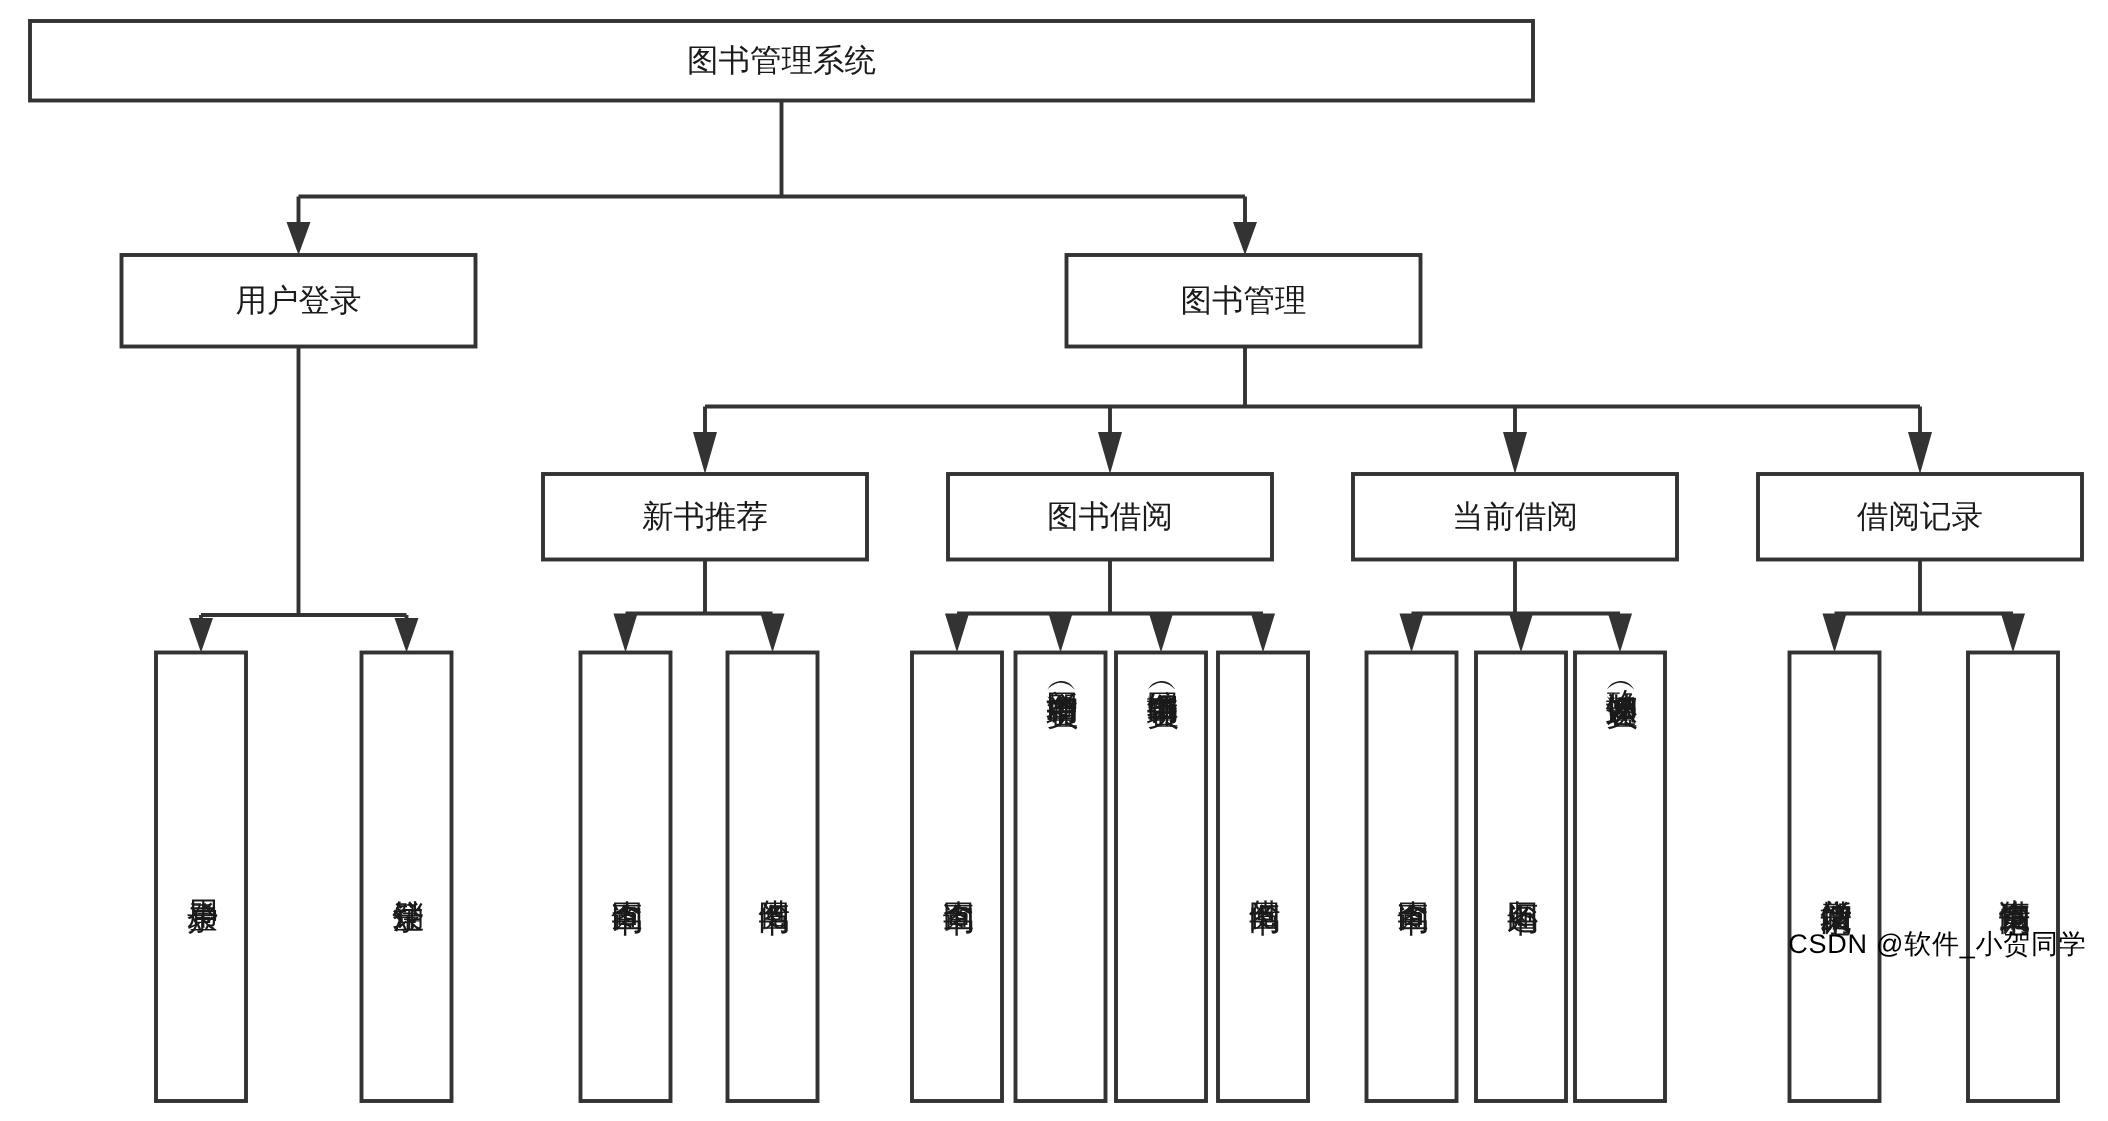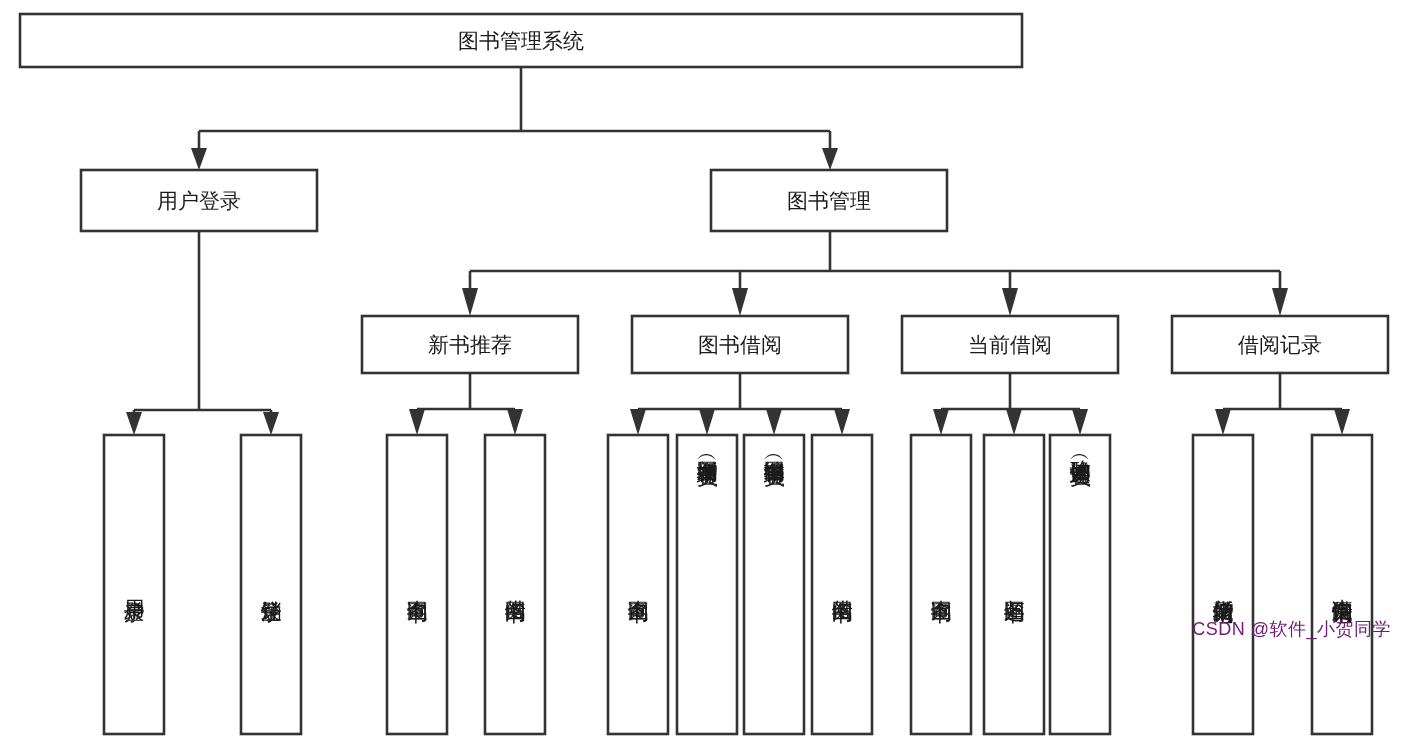--- a/index.html
+++ b/index.html
@@ -62,21 +62,21 @@
     letter-spacing: 1px;
     text-align: center;
     pointer-events: none;
   }
   .watermark {
     position: absolute;
     right: 14px;
     bottom: 6px;
     font-family: "Liberation Sans", "DejaVu Sans", sans-serif;
     font-size: 18px;
-    color: #701a75;
+    color: #000000;
     letter-spacing: 0.5px;
     white-space: nowrap;
   }
 </style>
 </head>
 <body>
 
 <div id="diagram-root">
 
   <svg id="flow-svg" viewBox="0 0 1405 747" xmlns="http://www.w3.org/2000/svg">

